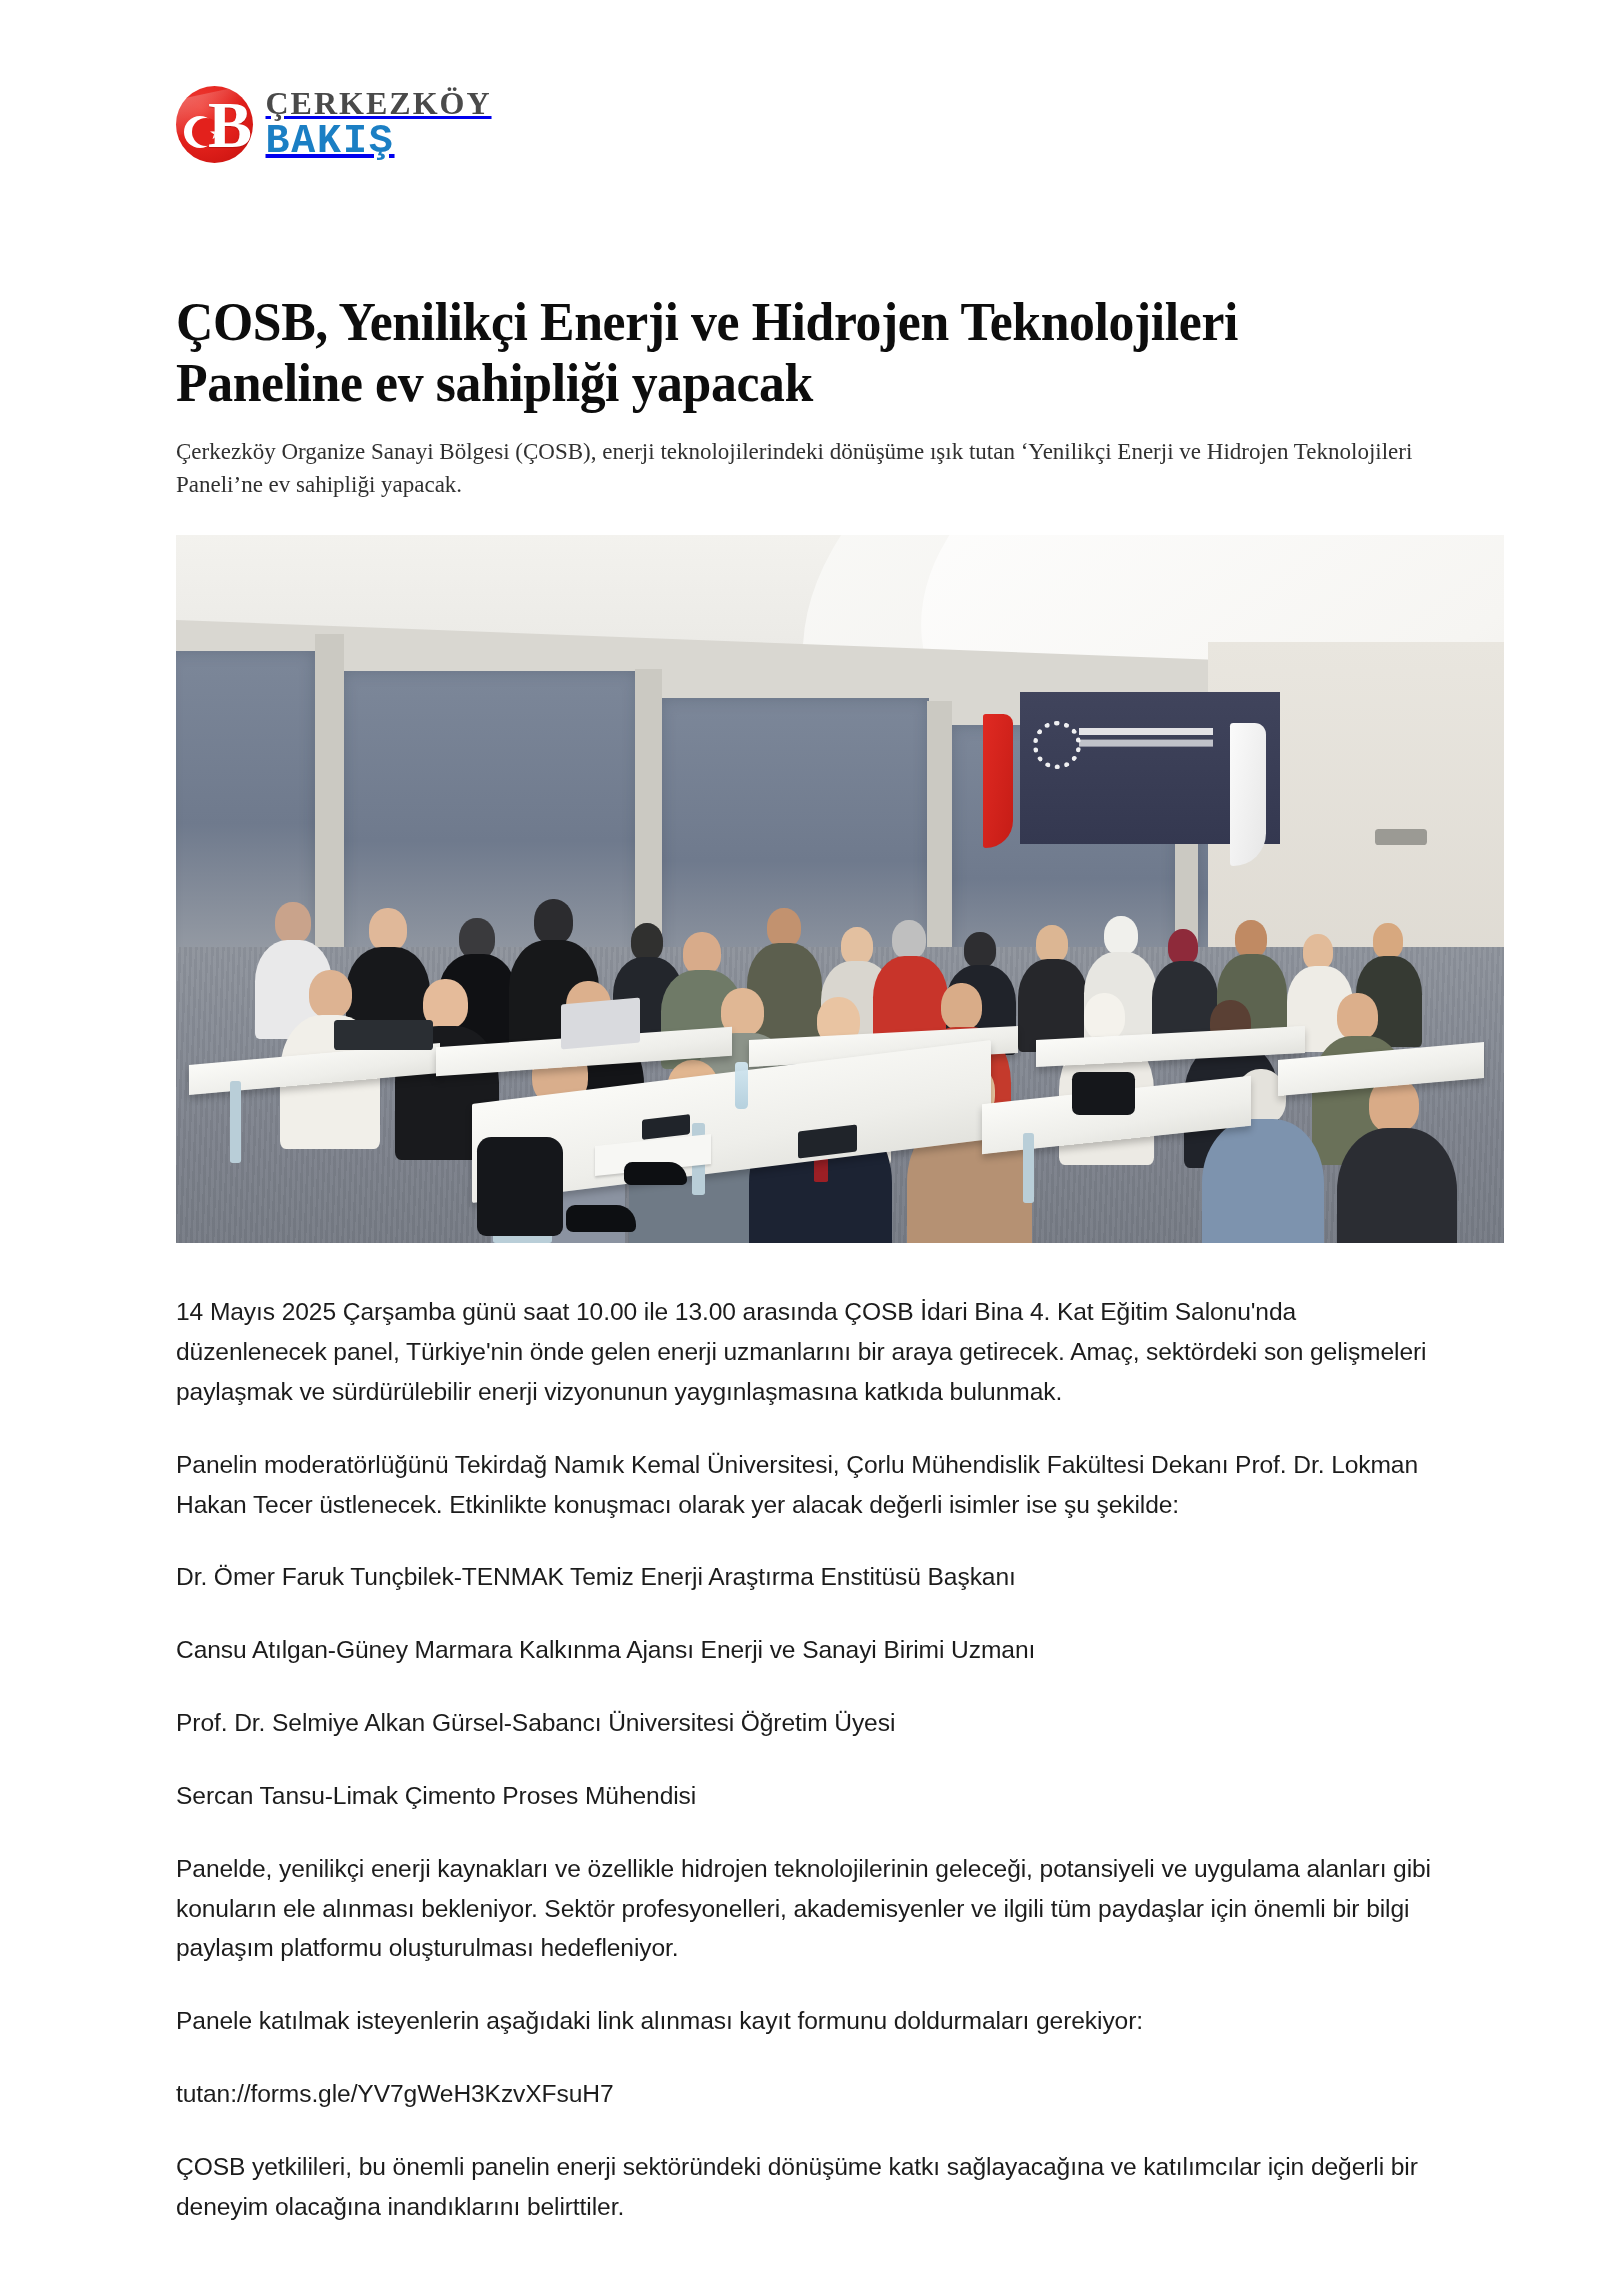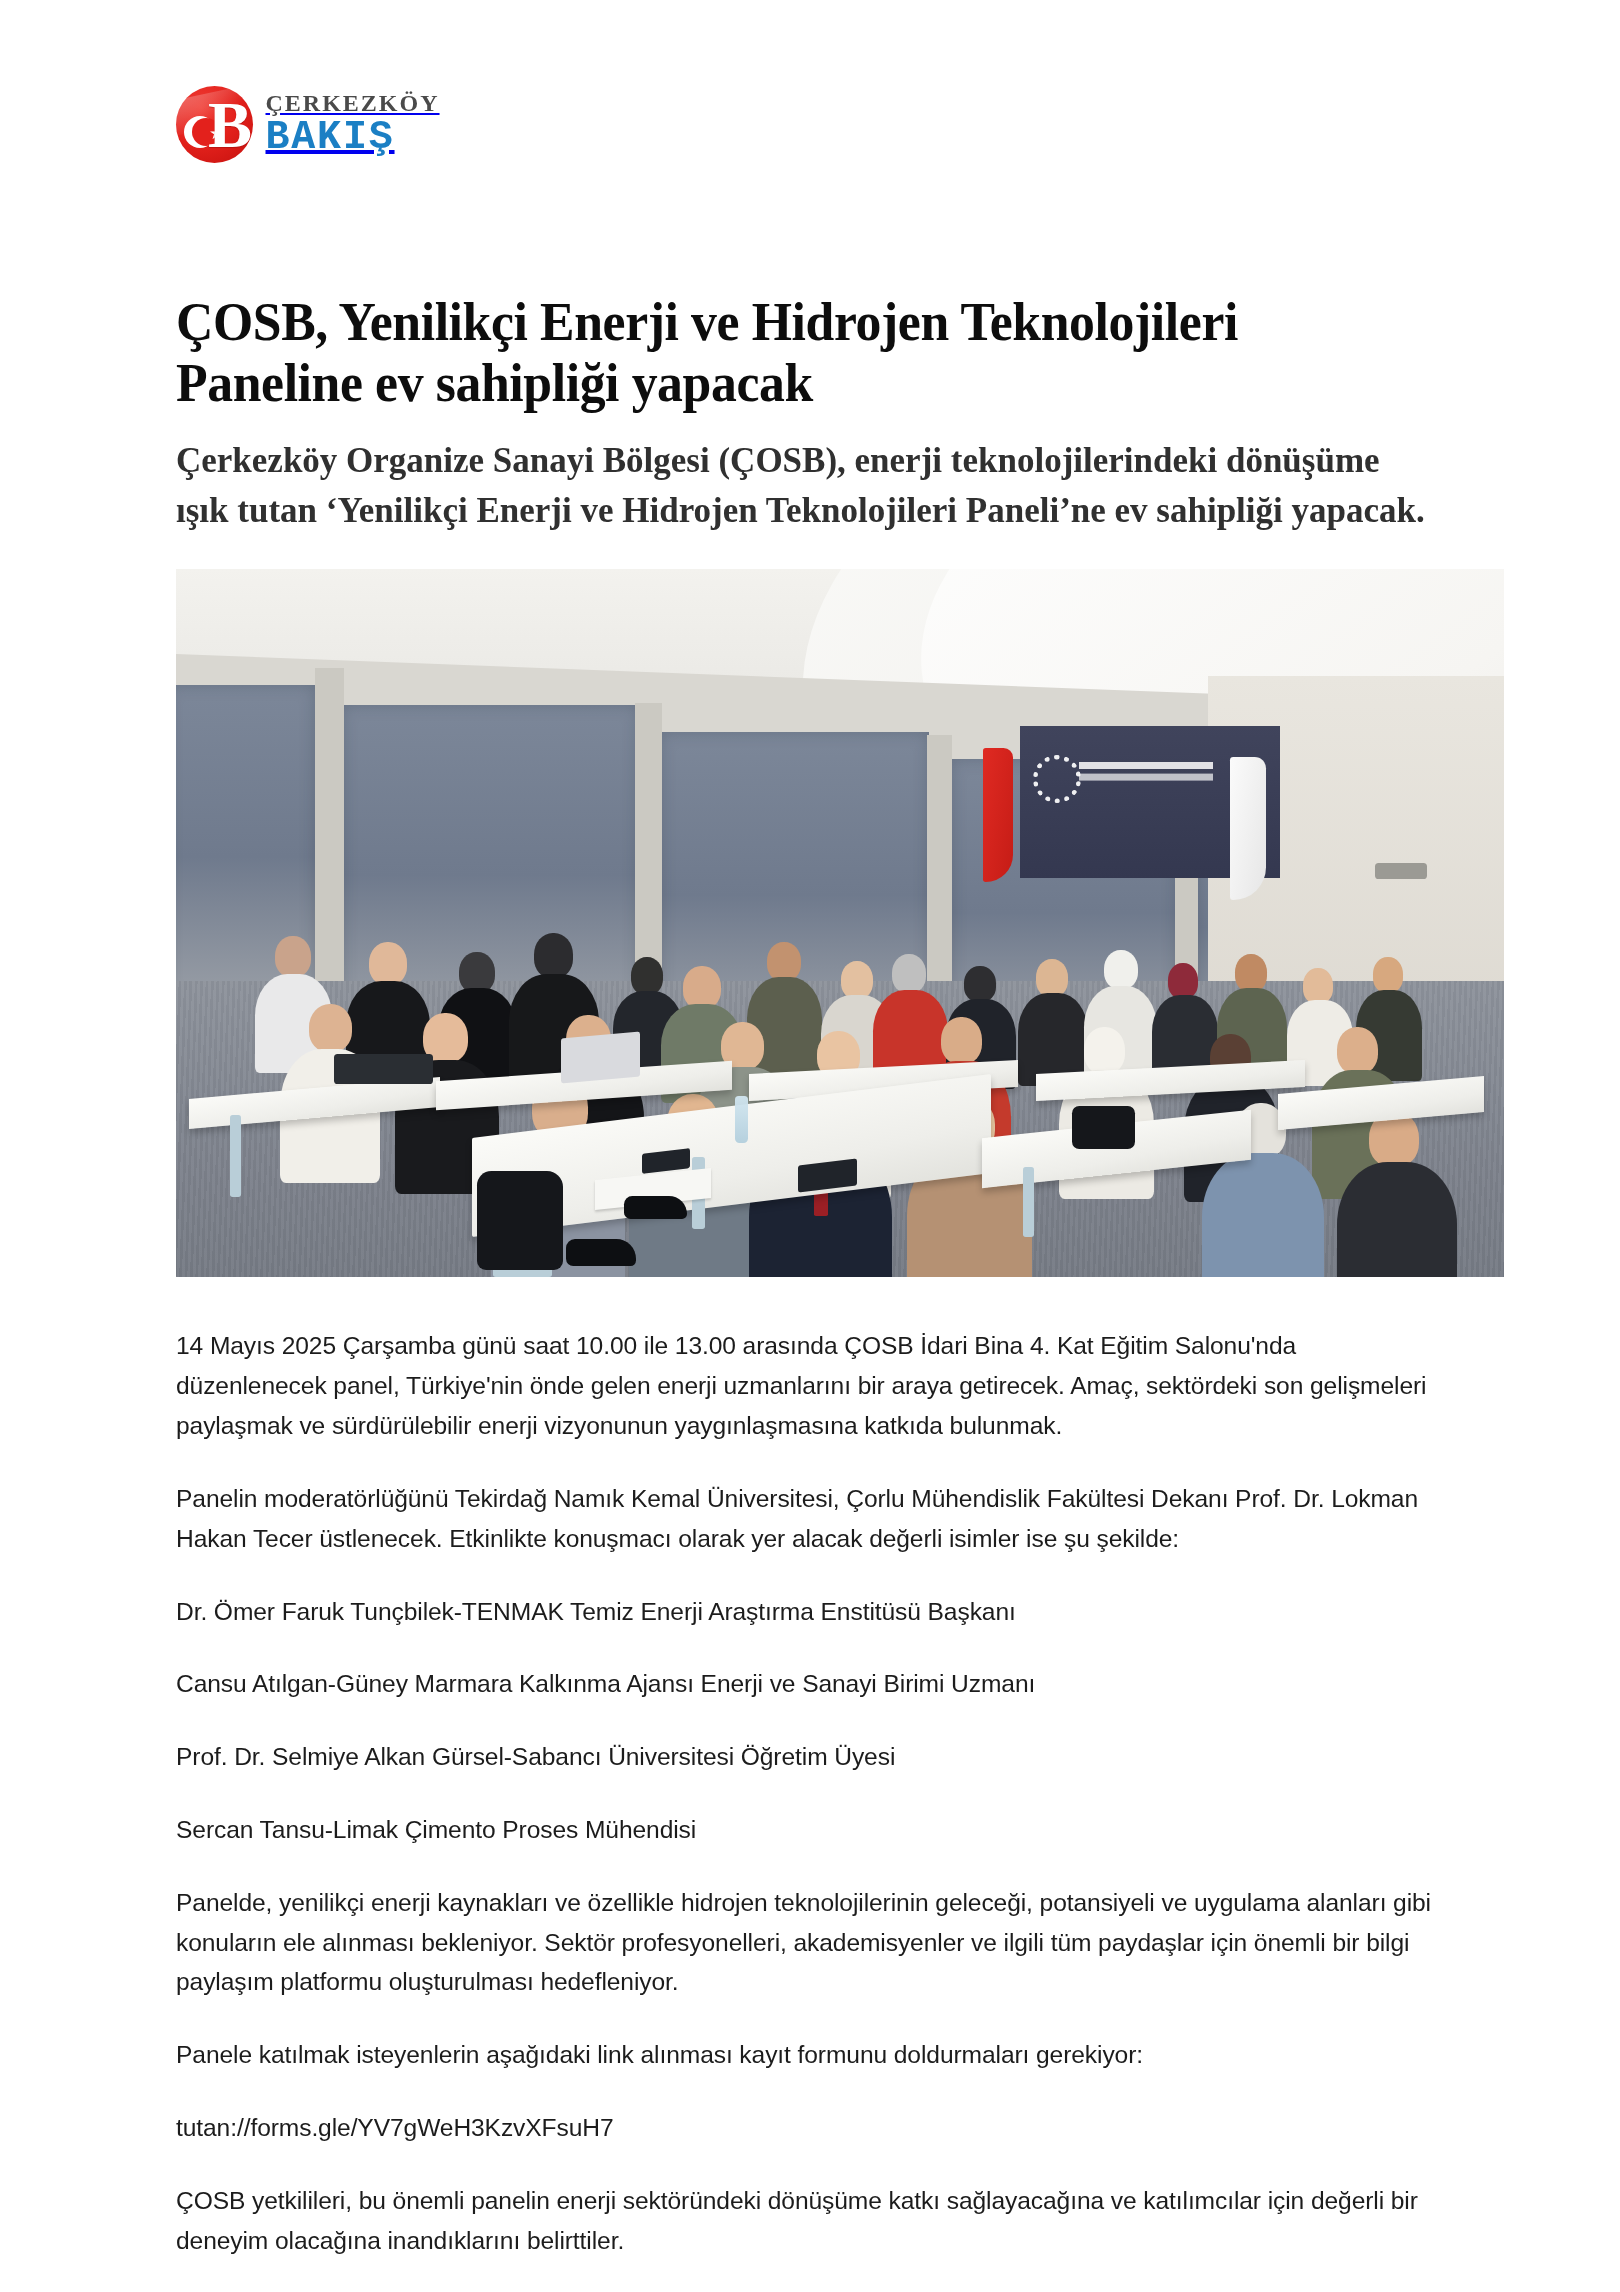--- a/index.html
+++ b/index.html
@@ -103,21 +103,21 @@
   }
   .logo-words {
     display: flex;
     flex-direction: column;
     justify-content: center;
     line-height: 1;
   }
   .logo-top {
     font-family: "Liberation Serif", serif;
     font-weight: 700;
-    font-size: 24px;
+    font-size: 32px;
     letter-spacing: 2px;
     color: #4a4a4a;
   }
   .logo-bottom {
     font-family: Liberation Mono, monospace;
     font-weight: 700;
     font-size: 40px;
     letter-spacing: 1.8px;
     color: #1b7fc4;
     margin-top: 2.7px;
@@ -136,22 +136,22 @@
     line-height: 1.1;
     letter-spacing: -0.4px;
     color: #0d0d0d;
     margin: 129px 0 0 0;
     max-width: 1308px;
     transform: scaleX(0.94);
     transform-origin: left center;
   }
   .standfirst {
     font-family: "Liberation Serif", serif;
-    font-weight: 700;
-    font-size: 35px;
+    font-weight: 400;
+    font-size: 23px;
     line-height: 1.42;
     color: #303030;
     margin: 23px 0 0 0;
     max-width: 1254px;
   }
 
   
   .figure {
     margin: 34px 0 0 0;
     width: 1328px;

